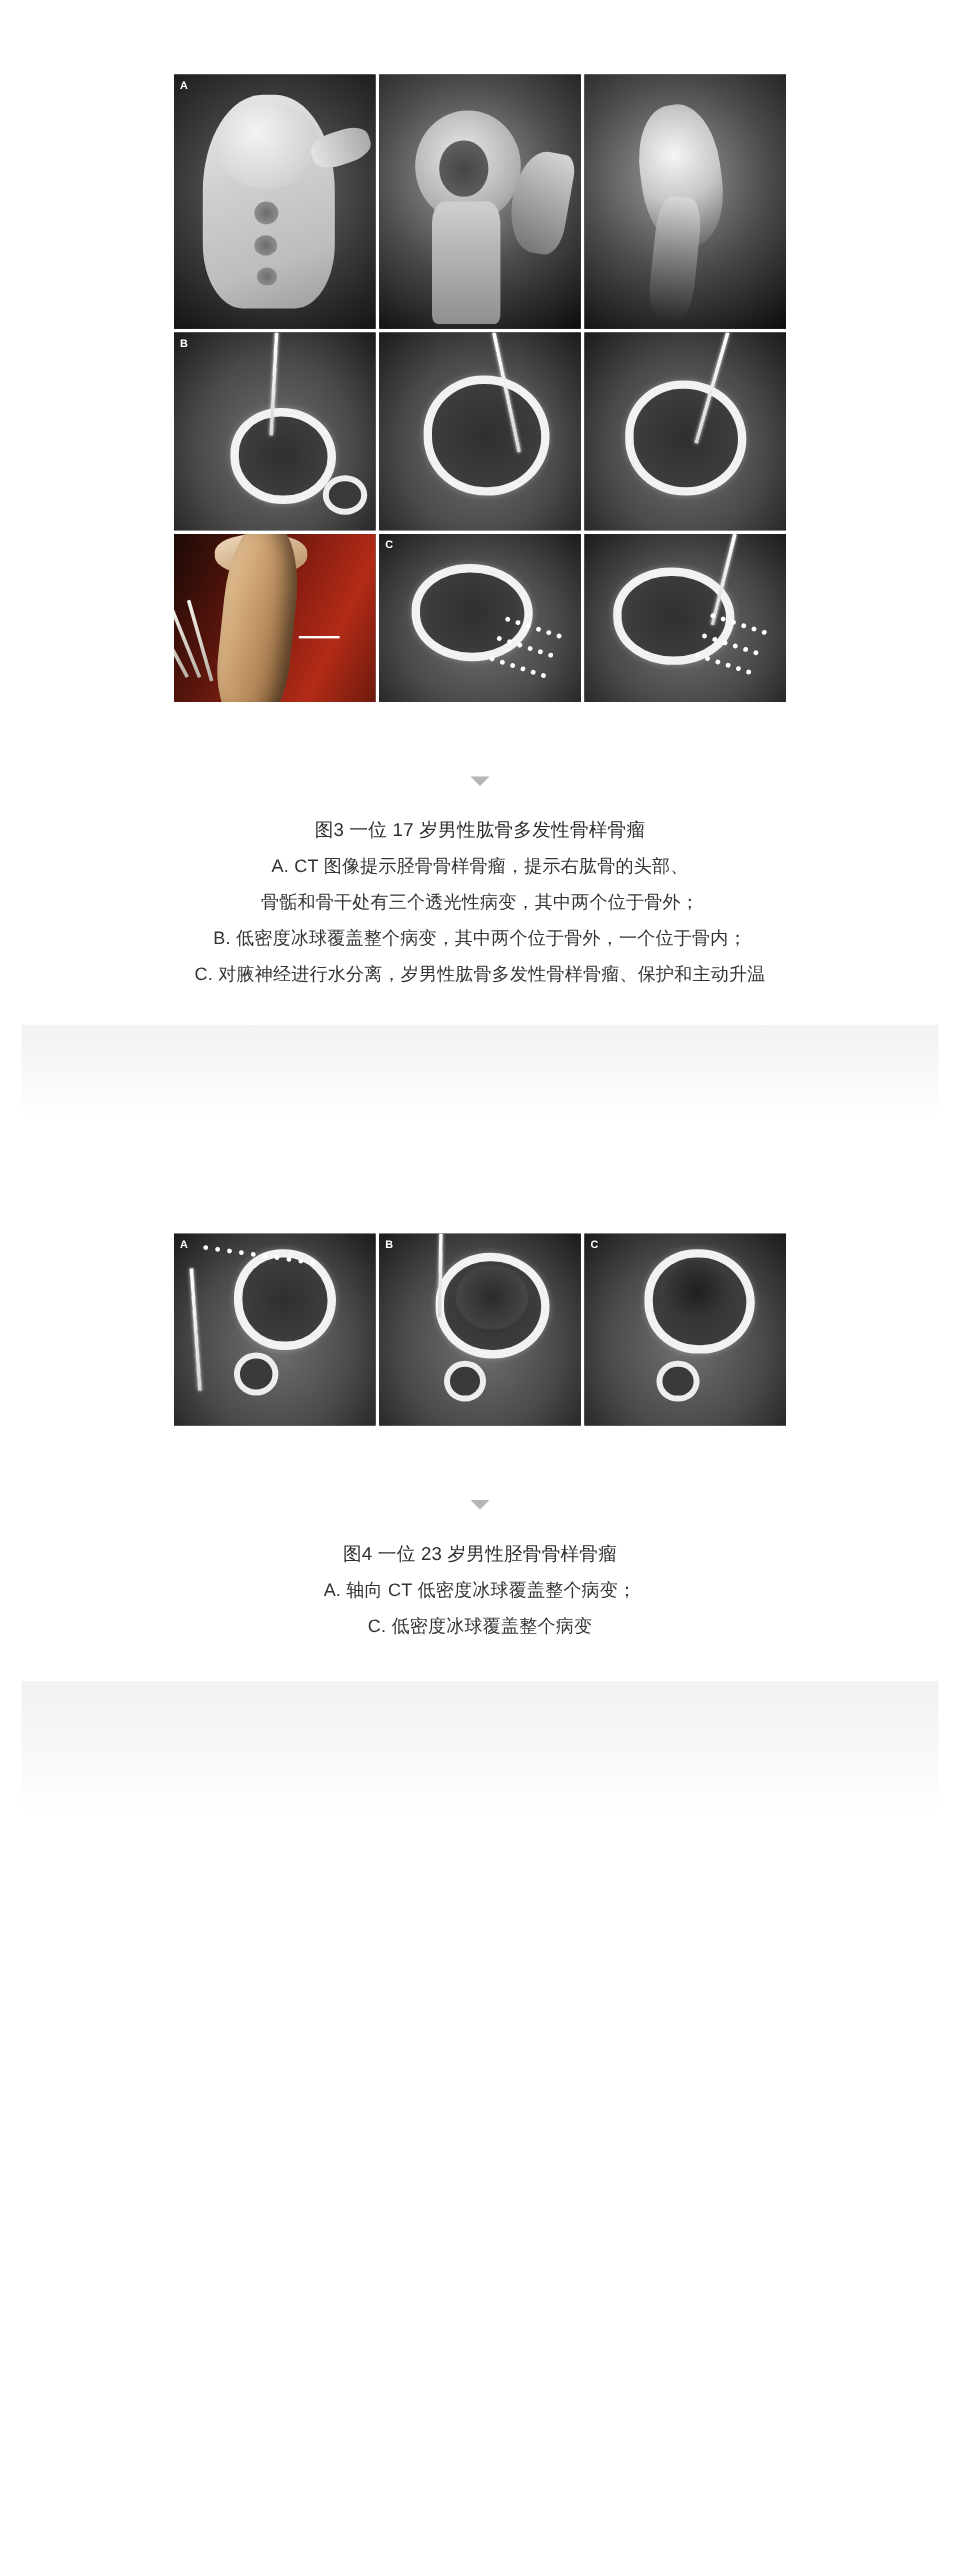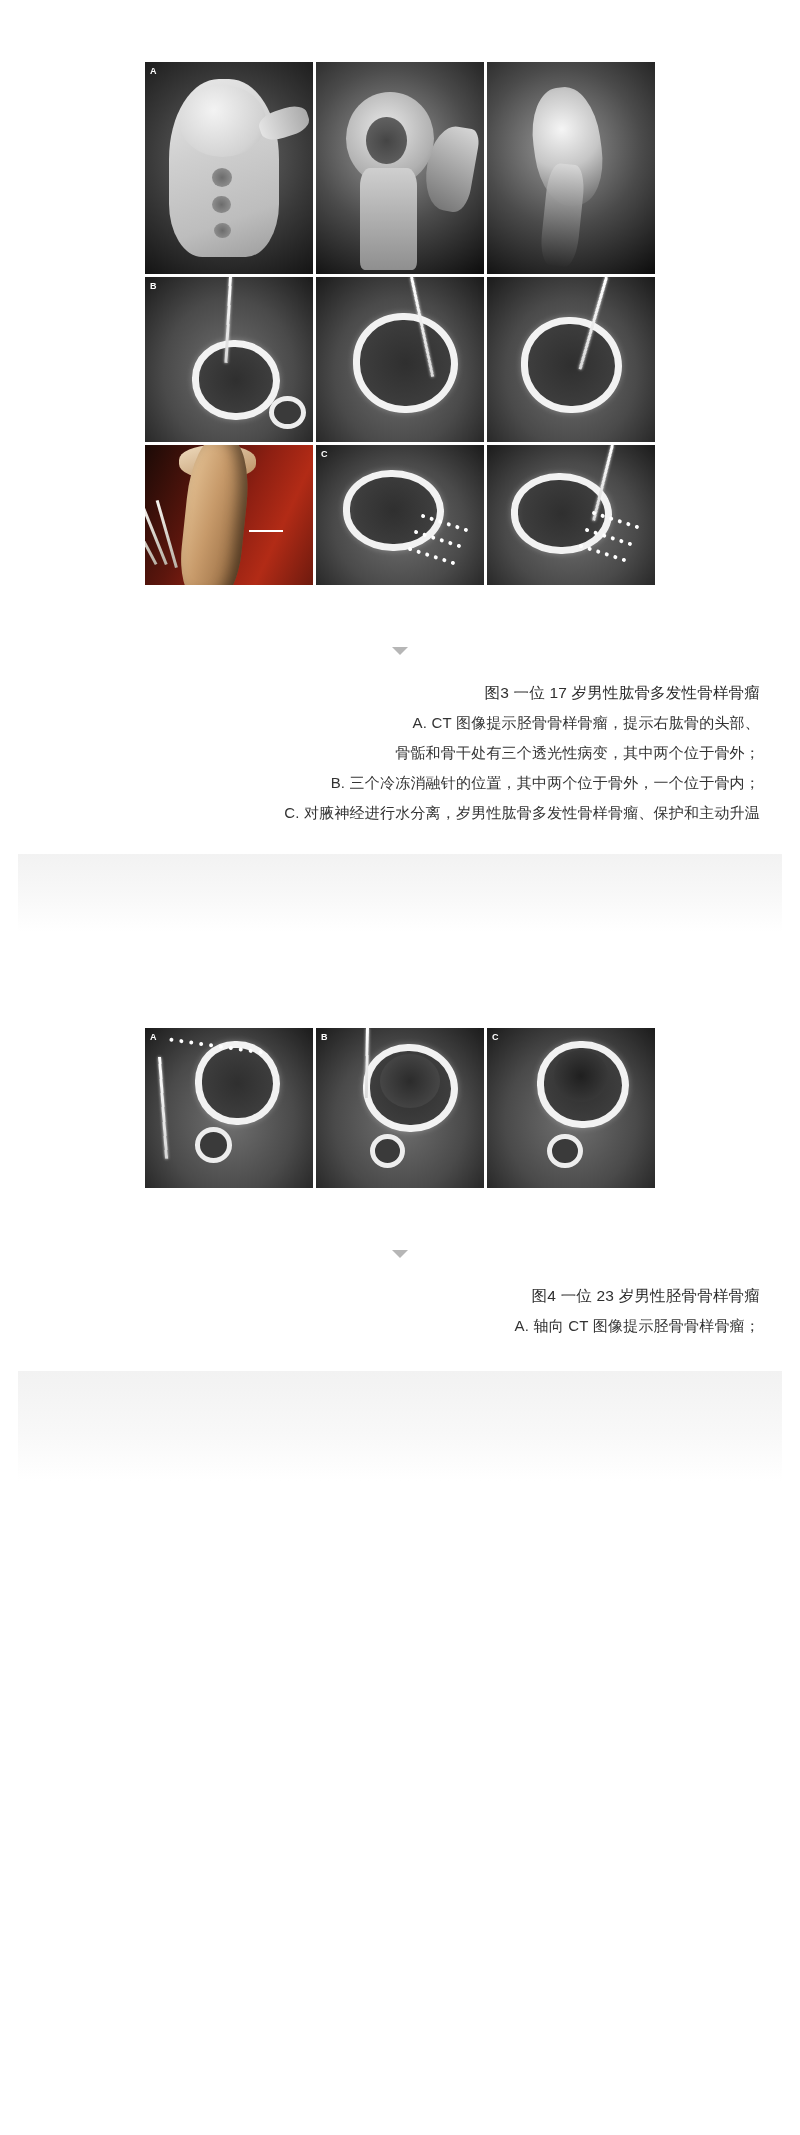--- a/index.html
+++ b/index.html
@@ -271,21 +271,21 @@
     height: 0;
     border-left: 8px solid transparent;
     border-right: 8px solid transparent;
     border-top: 8px solid #b6b6b6;
   }
 
   
   .caption {
     margin: 22px auto 0 auto;
     width: 720px;
-    text-align: right;
+    text-align: center;
     font-size: 15px;
     line-height: 2.0;
     color: #333333;
     letter-spacing: .2px;
   }
   .caption .title {
     font-size: 15.5px;
     color: #2e2e2e;
   }
 
@@ -446,21 +446,21 @@
     </div>
 
     <div class="arrow-divider">
       <div class="tri"></div>
     </div>
 
     <div class="caption">
       <div class="title">图3 一位 17 岁男性肱骨多发性骨样骨瘤</div>
       <div>A. CT 图像提示胫骨骨样骨瘤，提示右肱骨的头部、</div>
       <div>骨骺和骨干处有三个透光性病变，其中两个位于骨外；</div>
-      <div>B. 三个冷冻消融针的位置，其中两个位于骨外，一个位于骨内；</div>
+      <div>B. 低密度冰球覆盖整个病变，其中两个位于骨外，一个位于骨内；</div>
       <div>C. 对腋神经进行水分离，岁男性肱骨多发性骨样骨瘤、保护和主动升温</div>
     </div>
 
     <div class="fade-bar"></div>
   </div>
 
   <div class="figure-block figure-4">
 
     <div class="image-grid grid-4">
 
@@ -501,19 +501,20 @@
         <span class="panel-label">C</span>
       </div>
     </div>
 
     <div class="arrow-divider">
       <div class="tri"></div>
     </div>
 
     <div class="caption">
       <div class="title">图4 一位 23 岁男性胫骨骨样骨瘤</div>
-      <div>A. 轴向 CT 图像提示胫骨骨样骨瘤；</div>
+      <div>A. 轴向 CT 低密度冰球覆盖整个病变；</div>
+      <div>C. 低密度冰球覆盖整个病变</div>
     </div>
 
     <div class="fade-bar-2"></div>
   </div>
 
 </div>
 
 </body></html>

